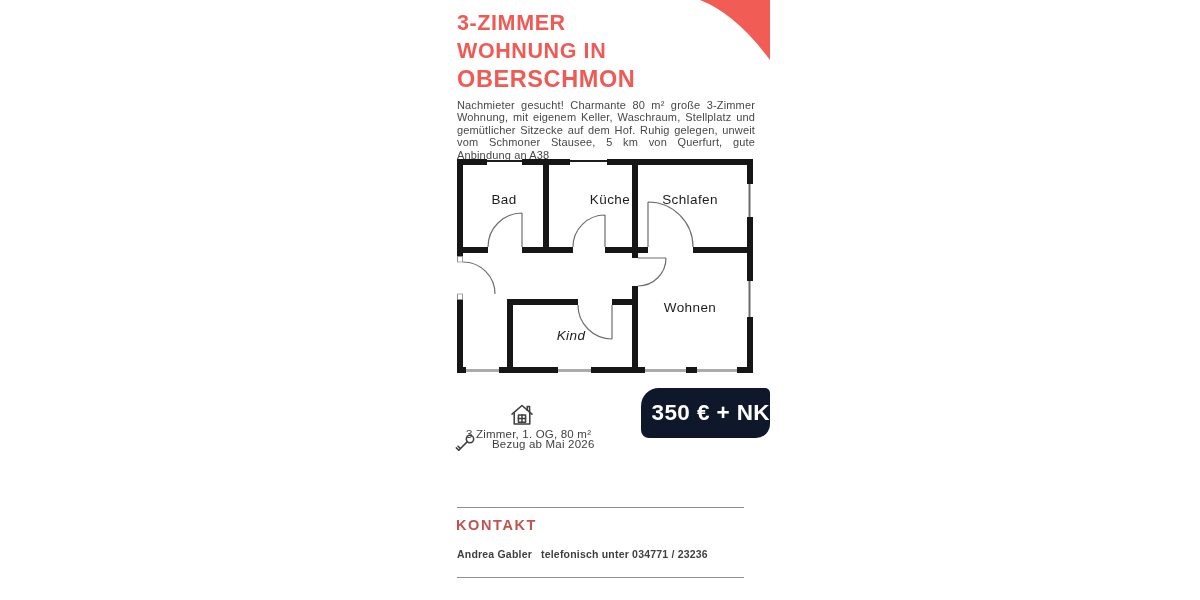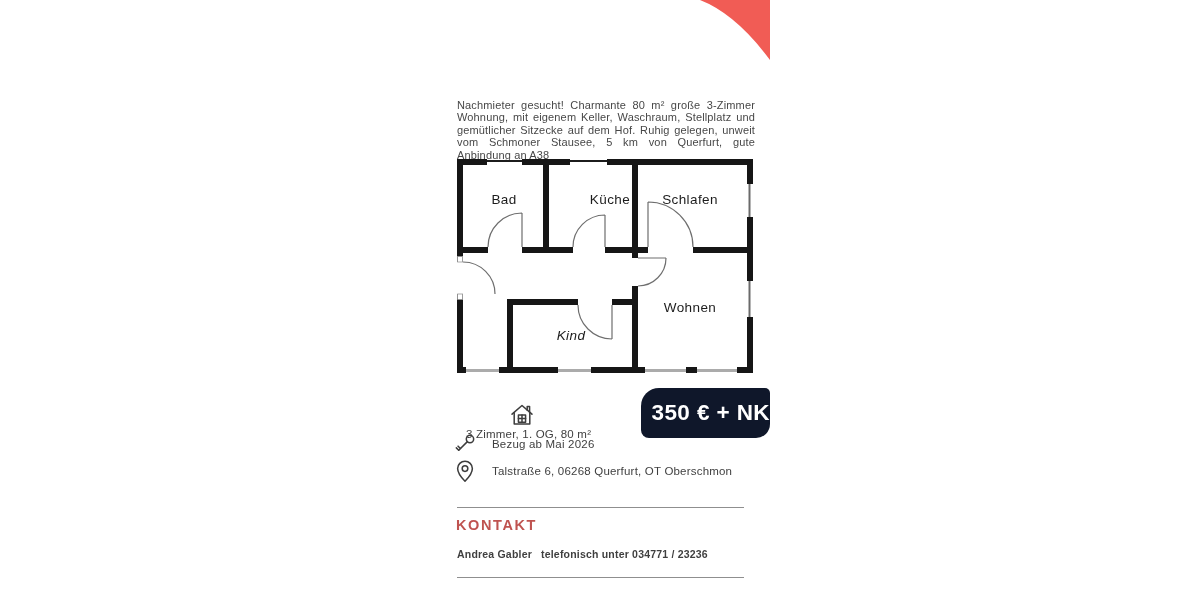--- a/index.html
+++ b/index.html
@@ -67,20 +67,25 @@
 </style>
 </head>
 <body>
 
 <div class="canvas">
 
   <svg class="corner-shape" viewBox="0 0 70 60" aria-hidden="true">
     <path d="M0 0 H70 V60 Q36 14 0 0 Z" fill="#f15c55"></path>
   </svg>
 
+  <div class="title-block">
+    <div class="title-line">3-ZIMMER</div>
+    <div class="title-line">WOHNUNG IN</div>
+    <div class="title-line-bold">OBERSCHMON</div>
+  </div>
 
   <p class="description">Nachmieter gesucht! Charmante 80 m² große 3-Zimmer Wohnung, mit eigenem Keller, Waschraum, Stellplatz und gemütlicher Sitzecke auf dem Hof. Ruhig gelegen, unweit vom Schmoner Stausee, 5 km von Querfurt, gute Anbindung an A38</p>
 
   <div class="floorplan">
     <svg width="296" height="214" viewBox="0 0 296 214">
 
       <rect class="wall" x="0" y="0" width="30" height="6"></rect>
       <rect class="wall" x="65" y="0" width="48" height="6"></rect>
       <rect class="wall" x="150" y="0" width="146" height="6"></rect>
       <rect class="wall" x="0" y="208" width="9" height="6"></rect>
@@ -146,27 +151,20 @@
   <div class="detail-row detail-row-2">
     <svg class="detail-icon" viewBox="0 0 24 24">
       <circle class="icon-stroke" cx="16.6" cy="7.4" r="3.4"></circle>
       <path class="icon-stroke" d="M14.2 9.8 L6.2 17.8"></path>
       <path class="icon-stroke" d="M7.8 16.2 L5.6 14"></path>
       <path class="icon-stroke" d="M6.2 17.8 L4 15.6"></path>
     </svg>
     <span class="detail-text">Bezug ab Mai 2026</span>
   </div>
 
-  <div class="detail-row detail-row-3">
-    <svg class="detail-icon" viewBox="0 0 24 24">
-      <path class="icon-stroke" d="M12 21.5 C12 21.5 5.2 14.8 5.2 9.8 A6.8 6.8 0 0 1 18.8 9.8 C18.8 14.8 12 21.5 12 21.5 Z"></path>
-      <circle class="icon-stroke" cx="12" cy="9.8" r="2.6"></circle>
-    </svg>
-    <span class="detail-text">Talstraße 6, 06268 Querfurt, OT Oberschmon</span>
-  </div>
 
   <div class="price-box">
     <span class="price-text">350 € + NK</span>
   </div>
 
   <div class="rule rule-top"></div>
   <div class="kontakt-heading">KONTAKT</div>
   <div class="contact-name">Andrea Gabler</div>
   <div class="contact-phone">telefonisch unter 034771 / 23236</div>
   <div class="rule rule-bottom"></div>

